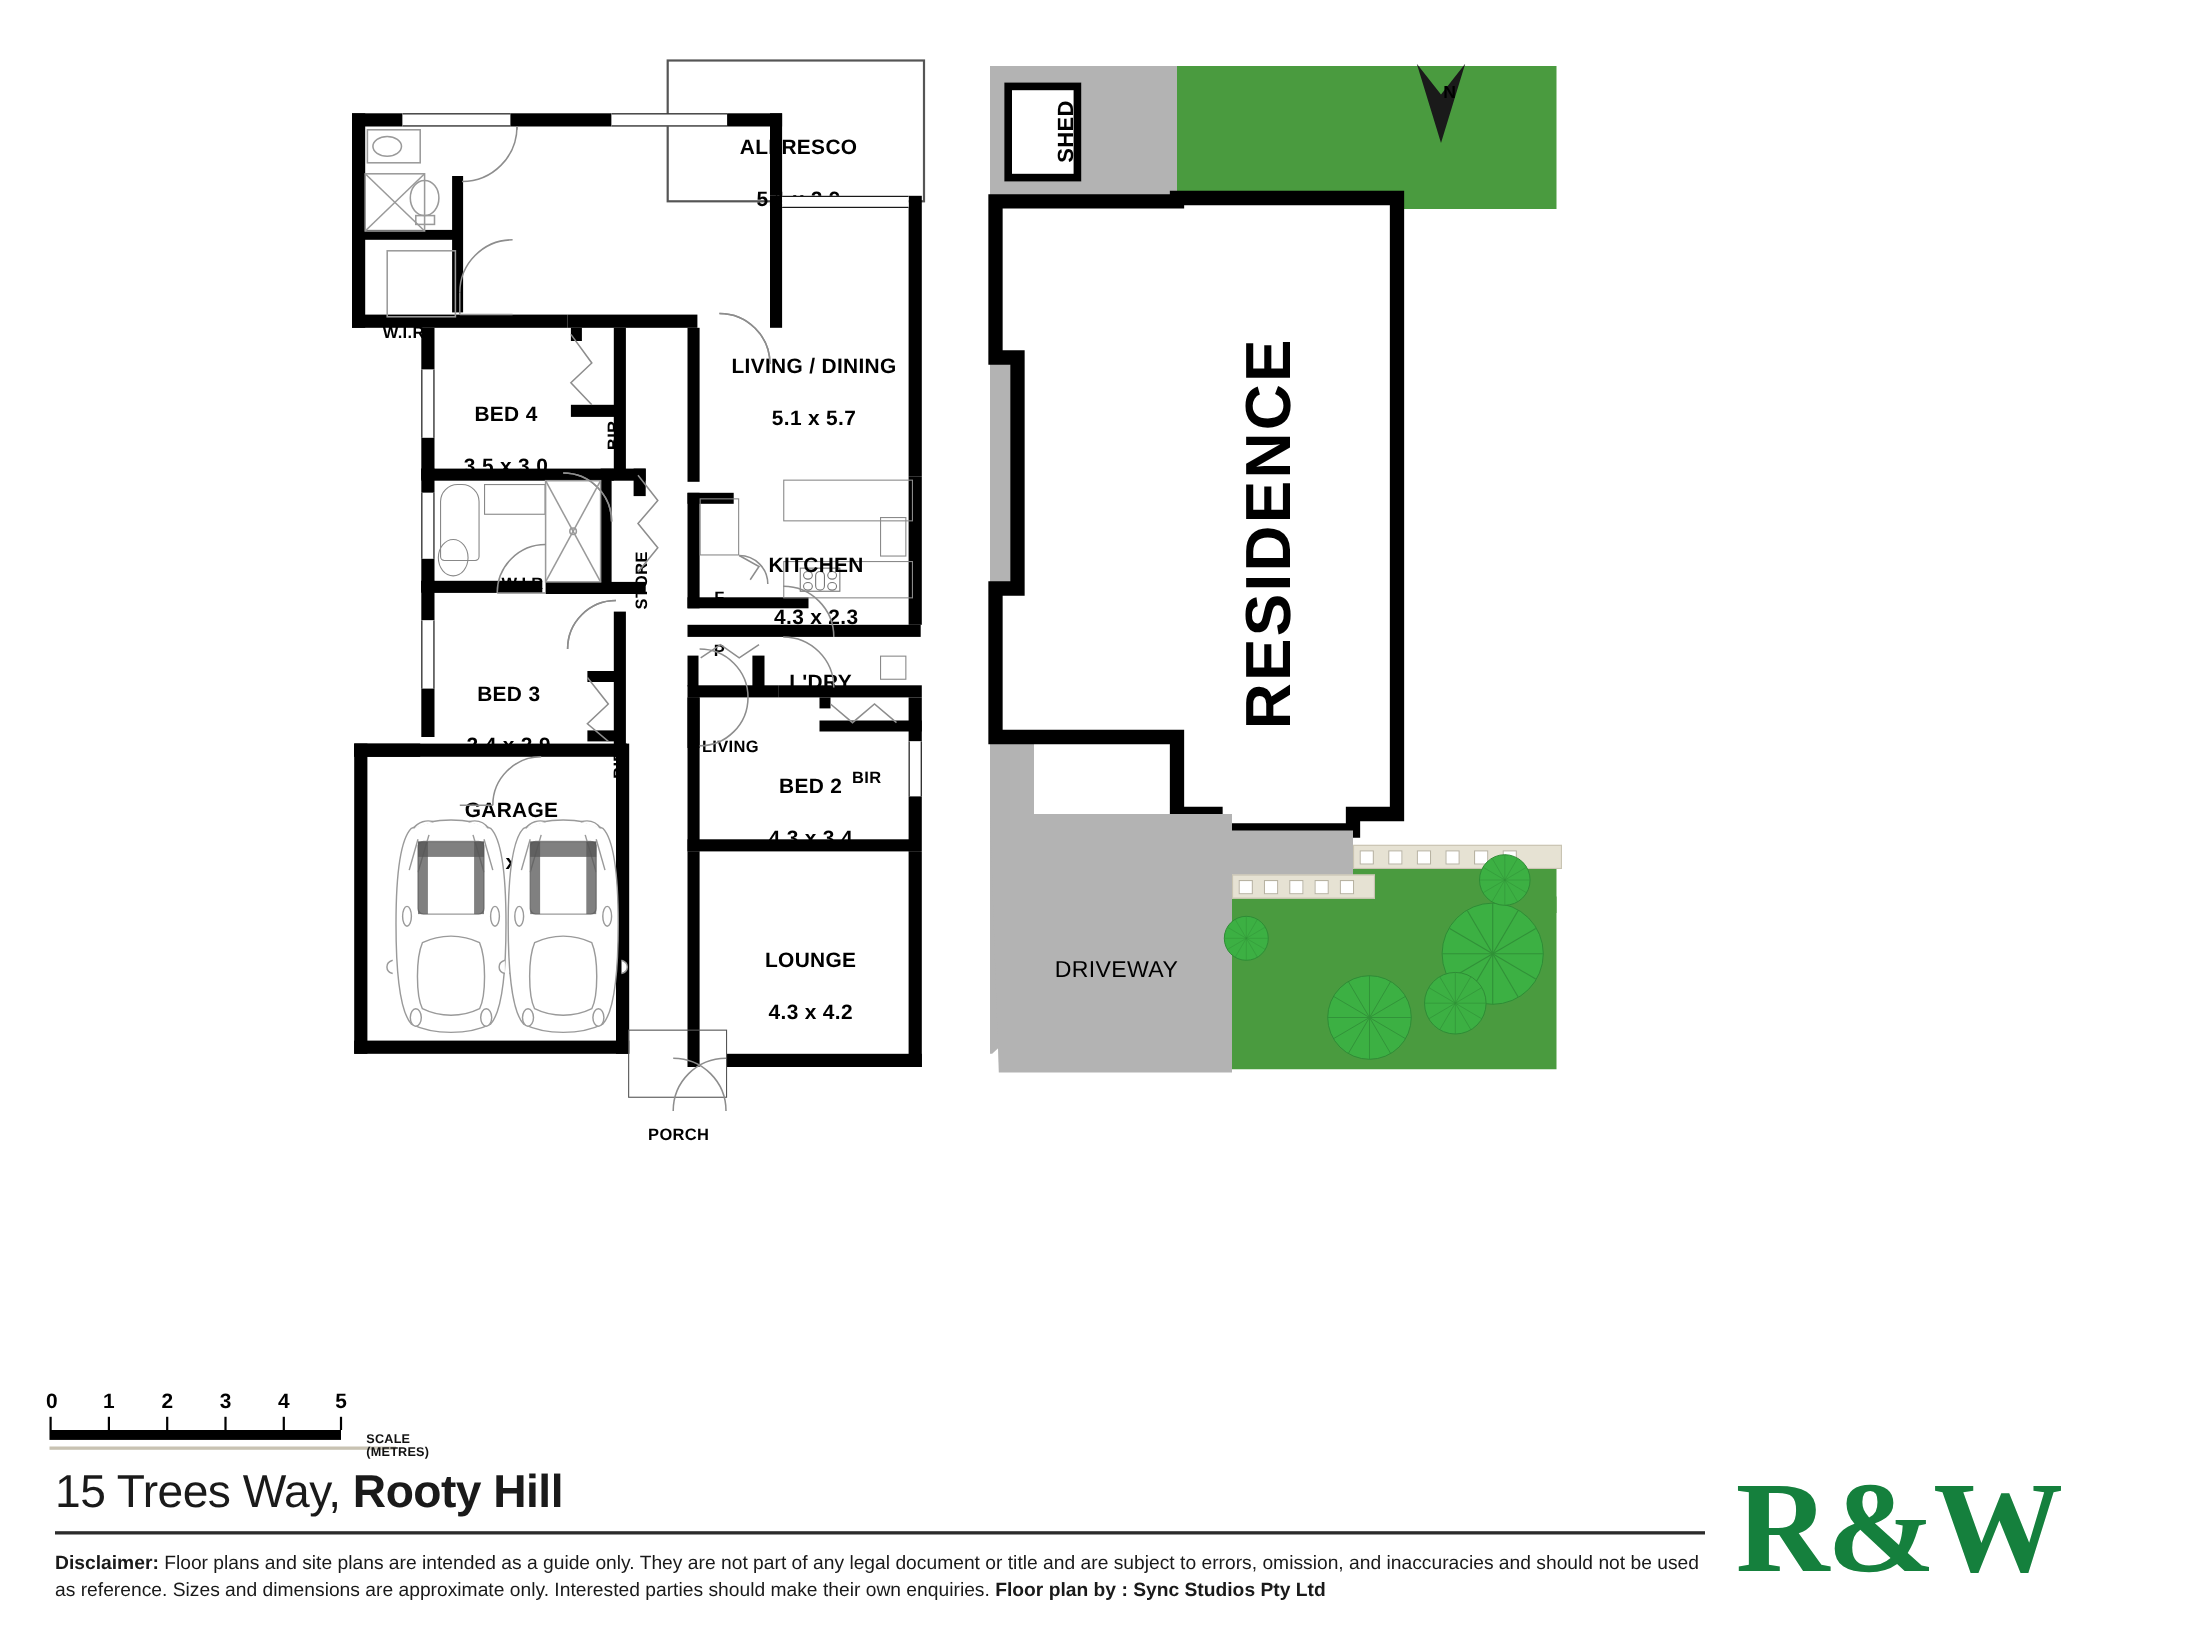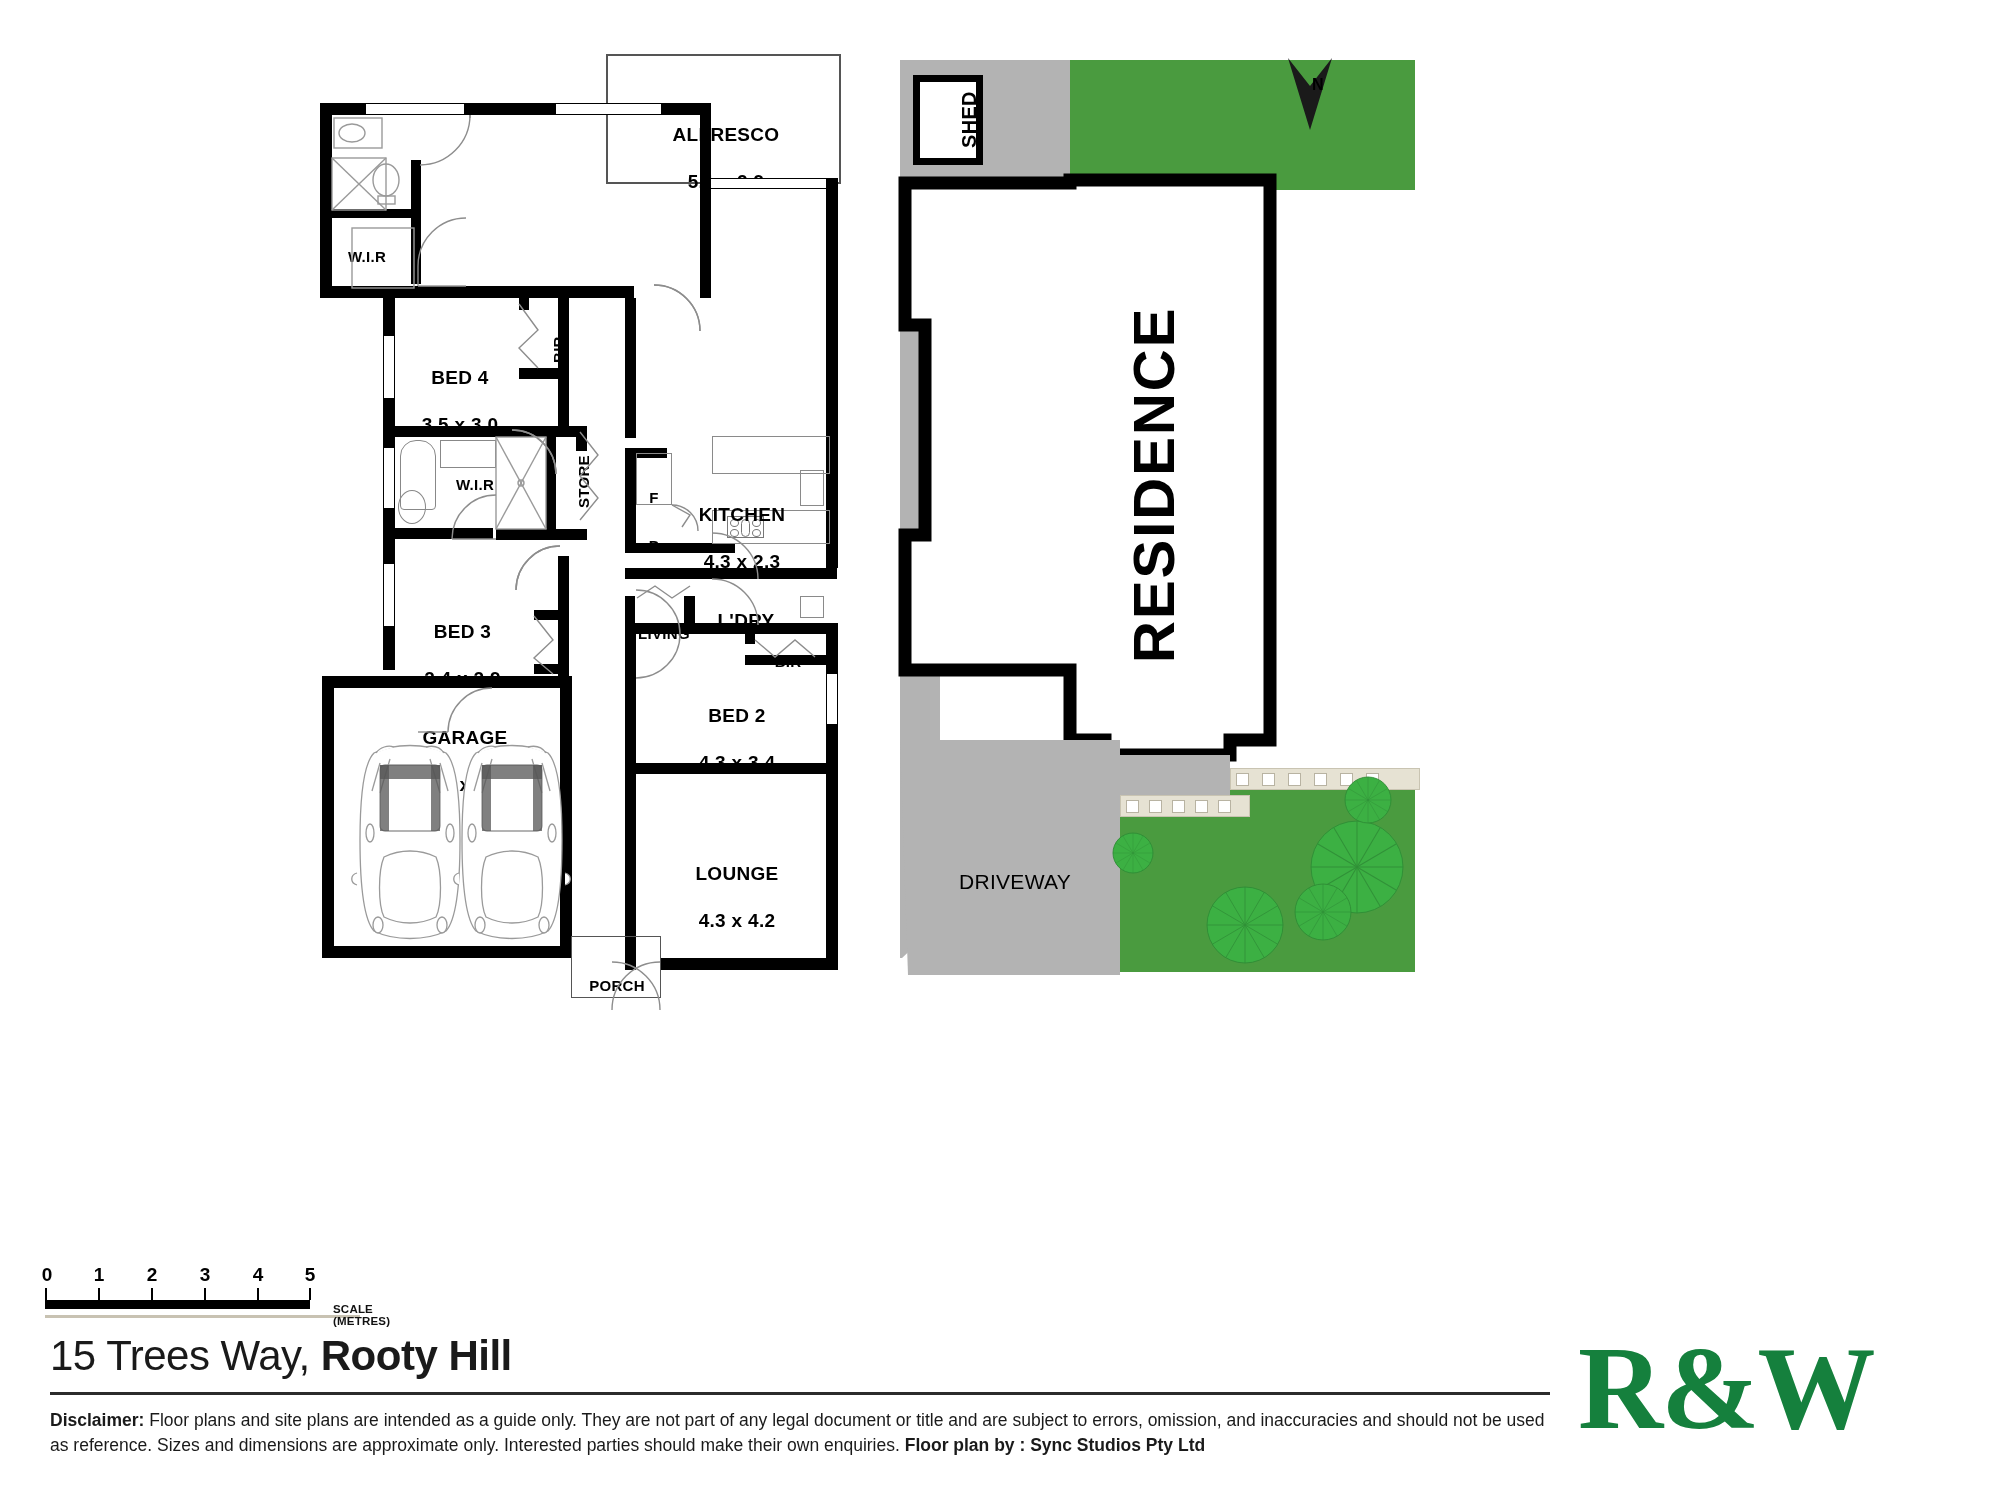--- a/index.html
+++ b/index.html
@@ -17,21 +17,21 @@
   .abs { position:absolute; }
   .wall { position:absolute; background:#000; }
   .thin { position:absolute; border:1px solid #8a8a8a; background:transparent; }
   .lbl {
     position:absolute; text-align:center;
     font-family:"Liberation Sans", sans-serif;
     color:#000; font-size:19px; font-weight:700;
     letter-spacing:0.3px; line-height:1.25;
     white-space:pre-line; pointer-events:none;
   }
-  .lbl.sm { font-size:15px; }
+  .lbl.sm { font-size:15px;margin-top:46px; }
   .lbl.vert { writing-mode:vertical-rl; transform:rotate(180deg); }
   .lbl.reg { font-weight:400; }
 
   
   .win { position:absolute; background:#fff; }
   .win.h { border-top:1.5px solid #000; border-bottom:1.5px solid #000; }
   .win.v { border-left:1.5px solid #000; border-right:1.5px solid #000; }
 
   svg.overlay { position:absolute; left:0; top:0; width:2000px; height:1500px; pointer-events:none; }
 
@@ -116,20 +116,24 @@
       <span>BED 4</span><br>
       <span>3.5 x 3.0</span>
     </div>
     <div class="lbl sm vert" style="left:531px;top:325px;width:20px;height:50px;">
       <span>BIR</span>
     </div>
 
     <div class="wall" style="left:826px;top:178px;width:12px;height:255px;"></div>
     <div class="win h" style="left:711px;top:178px;width:115px;height:11px;"></div>
     <div class="wall" style="left:625px;top:298px;width:11px;height:140px;"></div>
+    <div class="lbl" style="left:640px;top:298px;width:200px;">
+      <span>LIVING / DINING</span><br>
+      <span>5.1 x 5.7</span>
+    </div>
 
     <div class="wall" style="left:383px;top:426px;width:12px;height:22px;"></div>
     <div class="win v" style="left:383px;top:448px;width:12px;height:60px;"></div>
     <div class="wall" style="left:383px;top:508px;width:12px;height:30px;"></div>
     <div class="wall" style="left:383px;top:528px;width:110px;height:11px;"></div>
     <div class="wall" style="left:546px;top:426px;width:10px;height:114px;"></div>
     <div class="wall" style="left:576px;top:426px;width:11px;height:25px;"></div>
     <div class="wall" style="left:496px;top:529px;width:91px;height:11px;"></div>
     <div class="wall" style="left:556px;top:426px;width:31px;height:11px;"></div>
 

